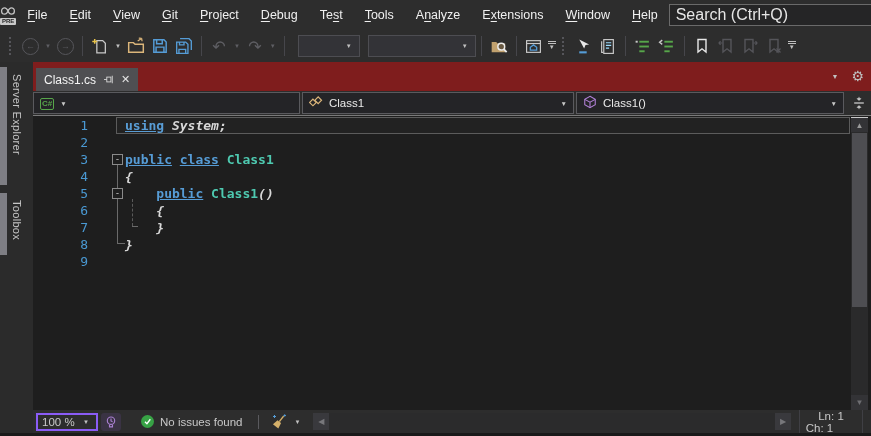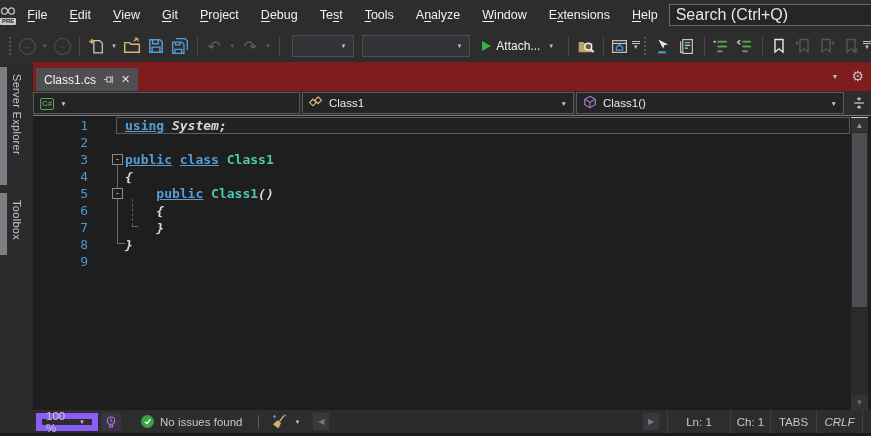--- a/index.html
+++ b/index.html
@@ -81,31 +81,31 @@
   .fold-line-h{position:absolute;height:0;border-top:1px solid #6A6A6A;z-index:1;}
   .guide-dashed{position:absolute;width:0;border-left:1px dashed #5A5A5A;z-index:1;}
   #vscroll{position:absolute;right:3px;top:1px;bottom:0;width:17px;background:#2A2A2B;}
   .vs-arrow{position:absolute;left:0;width:17px;height:15px;background:#333336;color:#9A9A9A;font-size:8px;text-align:center;line-height:15px;}
   #vs-up{top:0;border-top:1px solid #C9C9C9;}
   #vs-down{bottom:0;color:#6E6E72;}
   #vs-thumb{position:absolute;left:1px;top:16px;width:15px;height:174px;background:#4E4E52;}
 
   
   #statusrow{height:23px;display:flex;align-items:center;background:#2D2D2D;padding-left:3px;font-size:11.5px;color:#C8C8C8;}
-  .zoombox{width:62px;height:18px;border:6px solid #8b5cf6;display:flex;align-items:center;padding:0 4px;gap:0;}
+  .zoombox{width:62px;height:18px;border:2px solid #8b5cf6;display:flex;align-items:center;padding:0 4px;gap:0;}
   .zoombox span:first-child{flex:1;}
   .health{width:20px;height:18px;margin-left:3px;border-radius:3px;background:#3A3344;display:flex;align-items:center;justify-content:center;}
   .checkwrap{display:flex;align-items:center;gap:6px;margin-left:20px;}
   .check-circle{width:13px;height:13px;border-radius:50%;background:var(--check-green,#37A245);display:flex;align-items:center;justify-content:center;}
   .sb-sep{width:1px;height:14px;background:#5A5A5E;margin:0 12px 0 16px;}
   .broomwrap{display:flex;align-items:center;gap:4px;}
   #hscroll{flex:1;height:17px;margin:0 8px 0 10px;background:#2B2B2C;display:flex;}
   .hs-arrow{width:16px;height:17px;background:#39393D;color:#77777B;font-size:8px;text-align:center;line-height:17px;flex:0 0 auto;}
   .hs-track{flex:1;}
-  #sb-fields{display:flex;height:100%;align-items:stretch;}
+  #sb-fields{display:flex;height:100%;align-items:stretch;flex-direction:column;}
   .sb-field{border-left:1px solid #3F3F44;display:flex;align-items:center;justify-content:center;}
   .sb-field.f0{width:63px;}
   .sb-field.f1{width:40px;}
   .sb-field.f2{width:46px;}
   .sb-field.f3{width:46px;font-style:italic;}
   #sb-end{width:9px;border-left:1px solid #3F3F44;height:100%;}
 
   #bottomstrip{position:absolute;left:0;top:433px;width:871px;height:3px;background:#1A1A1A;}
 </style>
 </head>
@@ -123,22 +123,22 @@
     <nav id="menu-items">
         <span class="menu-item"><span></span><span class="mnemonic">F</span><span>ile</span></span>
         <span class="menu-item"><span></span><span class="mnemonic">E</span><span>dit</span></span>
         <span class="menu-item"><span></span><span class="mnemonic">V</span><span>iew</span></span>
         <span class="menu-item"><span></span><span class="mnemonic">G</span><span>it</span></span>
         <span class="menu-item"><span></span><span class="mnemonic">P</span><span>roject</span></span>
         <span class="menu-item"><span></span><span class="mnemonic">D</span><span>ebug</span></span>
         <span class="menu-item"><span>Te</span><span class="mnemonic">s</span><span>t</span></span>
         <span class="menu-item"><span></span><span class="mnemonic">T</span><span>ools</span></span>
         <span class="menu-item"><span>A</span><span class="mnemonic">n</span><span>alyze</span></span>
+        <span class="menu-item"><span>E</span><span class="mnemonic">x</span><span>tensions</span></span>
         <span class="menu-item"><span></span><span class="mnemonic">W</span><span>indow</span></span>
-        <span class="menu-item"><span>E</span><span class="mnemonic">x</span><span>tensions</span></span>
         <span class="menu-item"><span></span><span class="mnemonic">H</span><span>elp</span></span>
       </nav>
     <div class="searchbox">
       <input placeholder="Search (Ctrl+Q)" style="">
       <svg width="13" height="13" viewBox="0 0 16 16">
         <circle cx="9.5" cy="6.5" r="3.8" fill="none" stroke="#E6E6E6" stroke-width="1.7"></circle>
         <line x1="7" y1="9.5" x2="3" y2="13.5" stroke="#E6E6E6" stroke-width="1.9"></line>
       </svg>
     </div>
   </div>
@@ -186,25 +186,20 @@
     <span class="caret dis">▼</span>
     <span class="tbtn big dis">↷</span>
     <span class="caret dis">▼</span>
     <span class="sep"></span>
     <span class="combo" style="width:62px">
       <span></span>
       <span class="caret">▼</span>
     </span>
     <span class="combo" style="width:108px">
       <span></span>
-      <span class="caret">▼</span>
-    </span>
-    <span class="attach">
-      <span class="play"></span>
-      <span>Attach...</span>
       <span class="caret">▼</span>
     </span>
     <span class="sep"></span>
     <span class="tbtn">
       <svg width="18" height="18" viewBox="0 0 16 16">
         <path d="M1.5 4.5h4l1.3 1.3h6.7v7.7H1.5z" fill="#DCB67A" opacity="0.85"></path>
         <circle cx="10" cy="8.6" r="3" fill="rgba(30,30,30,0.55)" stroke="#ECECEC" stroke-width="1.3"></circle>
         <line x1="12.2" y1="10.8" x2="14.8" y2="13.4" stroke="#ECECEC" stroke-width="1.6"></line>
       </svg>
     </span>

